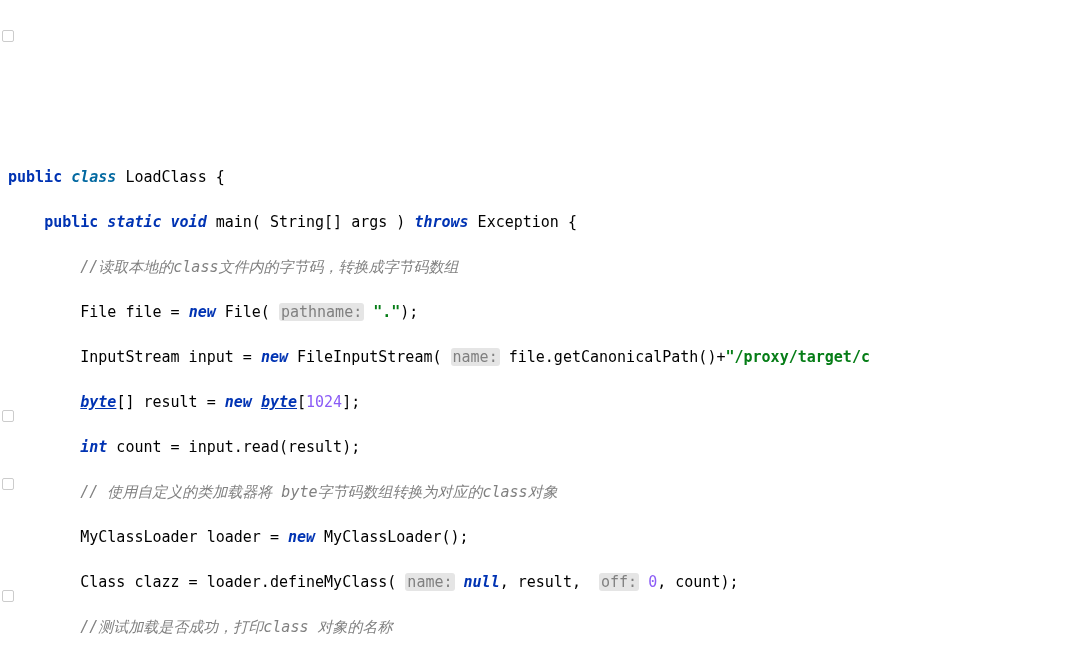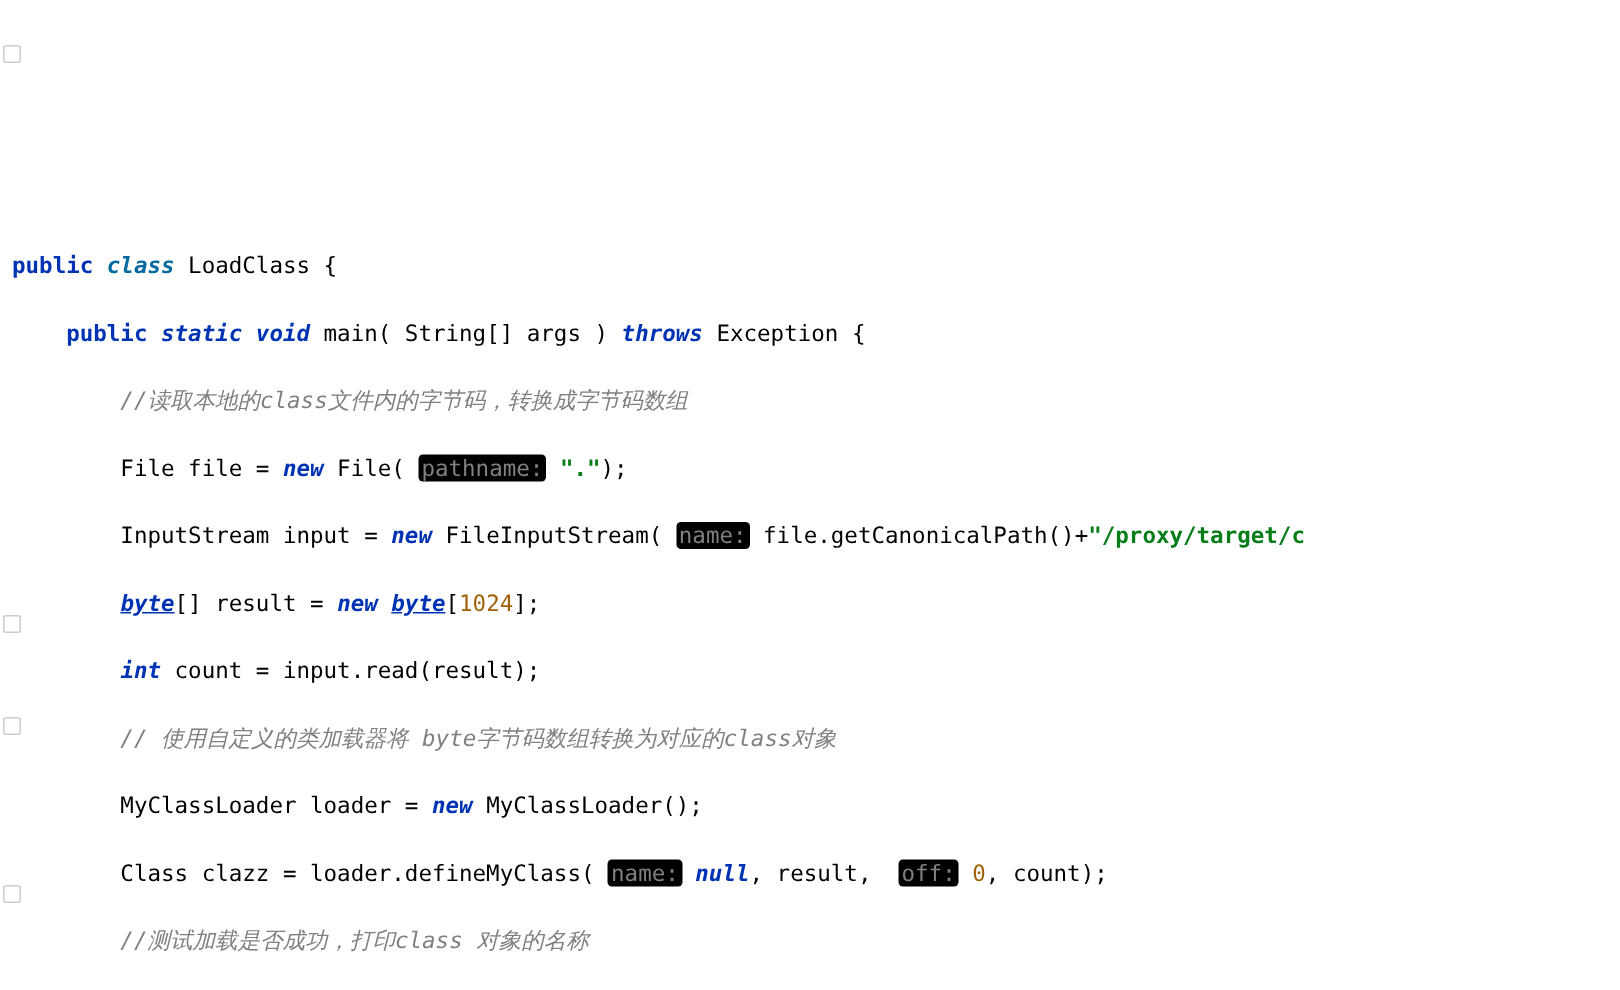--- a/index.html
+++ b/index.html
@@ -36,24 +36,24 @@
     .kw-class  { color: #0369a1; font-weight: bold; font-style: italic; }
     .kw-static { color: #0033b3; font-weight: bold; font-style: italic; }
     .kw-void   { color: #0033b3; font-weight: bold; font-style: italic; }
     .kw-throws { color: #0033b3; font-weight: bold; font-style: italic; }
     .kw-new    { color: #0033b3; font-weight: bold; font-style: italic; }
     .kw-byte   { color: #0033b3; font-weight: bold; font-style: italic; text-decoration: underline; }
     .kw-int    { color: #0033b3; font-weight: bold; font-style: italic; }
     .kw-null   { color: #0033b3; font-weight: bold; font-style: italic; margin-top: 40px; }
     .comment   { color: #808080; font-style: italic; }
     .string    { color: #067d17; font-weight: bold; }
-    .number    { color: #a16207; }
+    .number    { color: #8b5cf6; }
     .param-hint {
       color: #808080;
-      background: #000000;
+      background: #e5e5e5;
       border-radius: 3px;
       padding: 0 2px;
       font-style: normal;
       margin-top: 40px;
     }
     .line { display: block; min-height: 1.5em; }
   </style>
 </head>
 <body>
 

